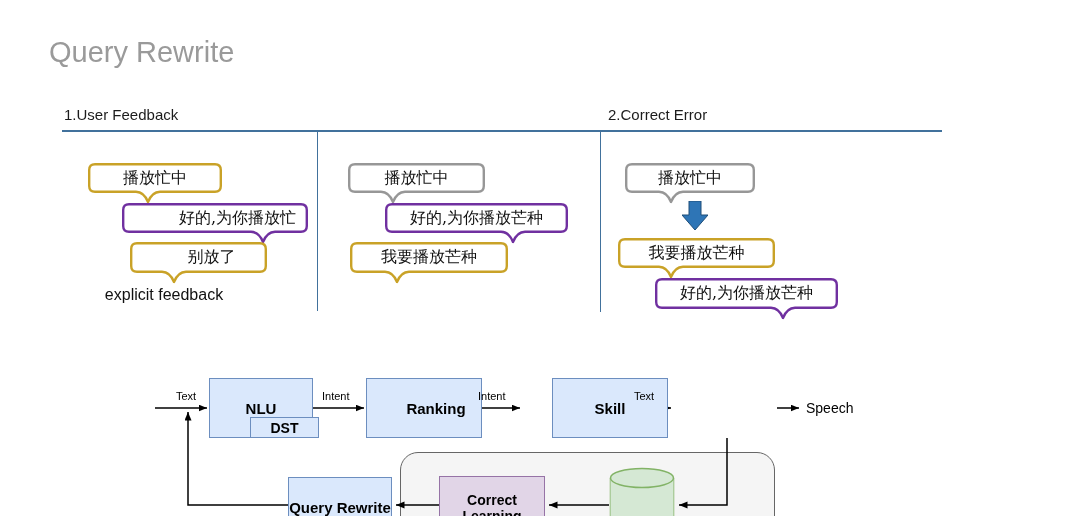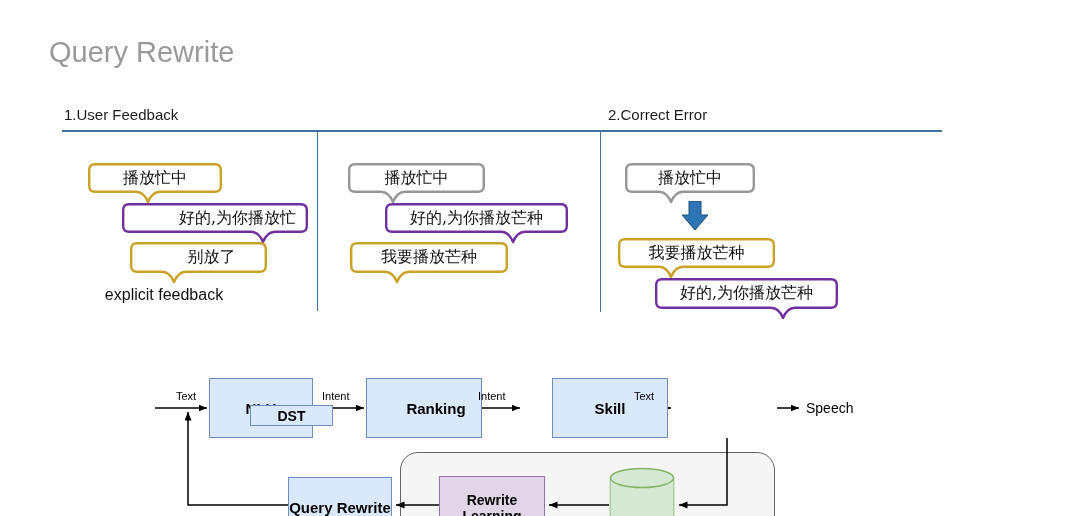--- a/index.html
+++ b/index.html
@@ -125,34 +125,34 @@
     <path class="flow-line" d="M777,408 L799,408" marker-end="url(#ah)"></path>
     <path class="flow-line" d="M727,438 L727,505 L679,505" marker-end="url(#ah)"></path>
     <path class="flow-line" d="M609,505 L549,505" marker-end="url(#ah)"></path>
     <path class="flow-line" d="M439,505 L396,505" marker-end="url(#ah)"></path>
     <path class="flow-line" d="M288,505 L188,505 L188,412" marker-end="url(#ah)"></path>
   </svg>
 
   <div class="flow-box" style="left:209px;top:378px;width:104px;height:60px;">
     <span>NLU</span>
   </div>
-  <div class="flow-box small" style="left:250px;top:405px;width:83px;height:21px;">
+  <div class="flow-box small" style="left:250px;top:417px;width:69px;height:21px;">
     <span>DST</span>
   </div>
   <div class="flow-box" style="left:366px;top:378px;width:116px;height:60px;padding-left:24px;">
     <span>Ranking</span>
   </div>
   <div class="flow-box" style="left:552px;top:378px;width:116px;height:60px;">
     <span>Skill</span>
   </div>
   <div class="flow-box" style="left:288px;top:477px;width:104px;height:60px;">
     <span>Query Rewrite</span>
   </div>
   <div class="flow-box fb-box" style="left:439px;top:476px;width:106px;height:64px;">
-    <span>Rewrite</span>
+    <span>Correct</span>
     <span>Learning</span>
   </div>
 
   <svg class="abs" style="left:609px;top:467px;" width="66" height="49">
     <path d="M1.5,11 L1.5,60 M64.5,11 L64.5,60" style="stroke:var(--cyl-stroke,#82B366);stroke-width:1.5;fill:none;"></path>
     <rect x="1.5" y="11" width="63" height="49" style="fill:var(--cyl-fill,#D5E8D4);stroke:none;"></rect>
     <ellipse cx="33" cy="11" rx="31.5" ry="9.5" style="fill:var(--cyl-fill,#D5E8D4);stroke:var(--cyl-stroke,#82B366);stroke-width:1.5;"></ellipse>
   </svg>
 
   <div class="arrow-label" style="left:176px;top:390px;">Text</div>

